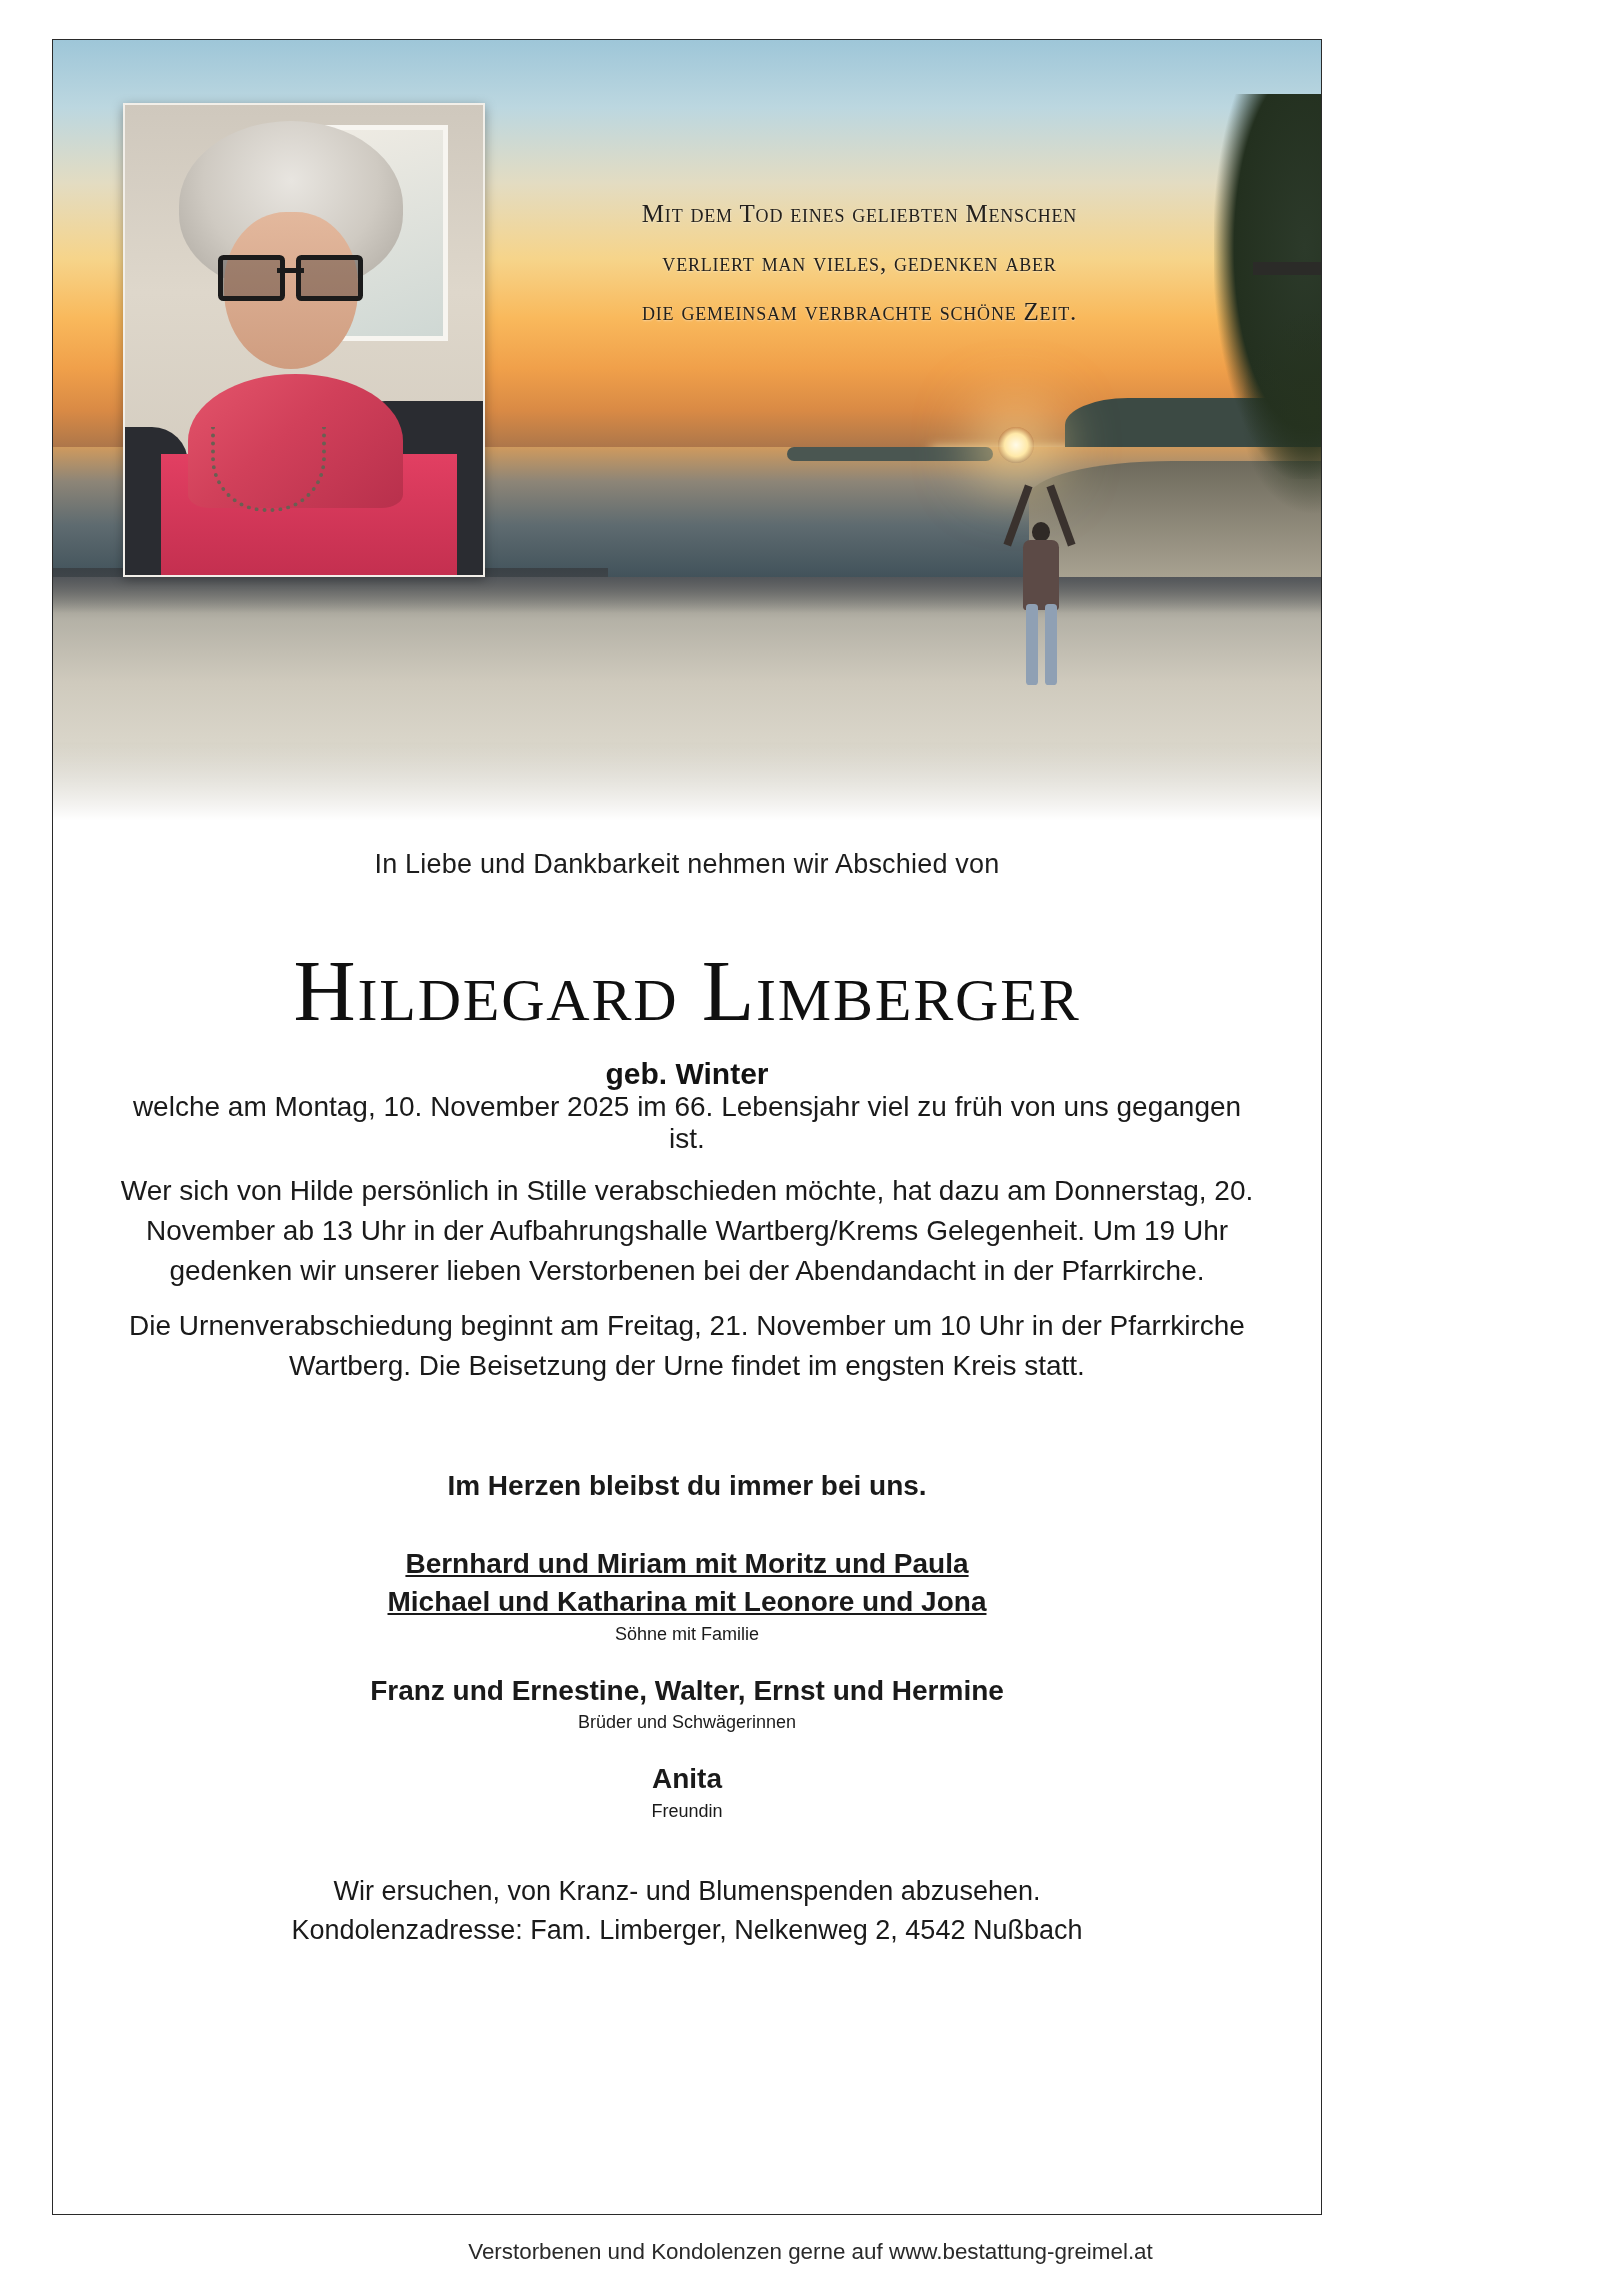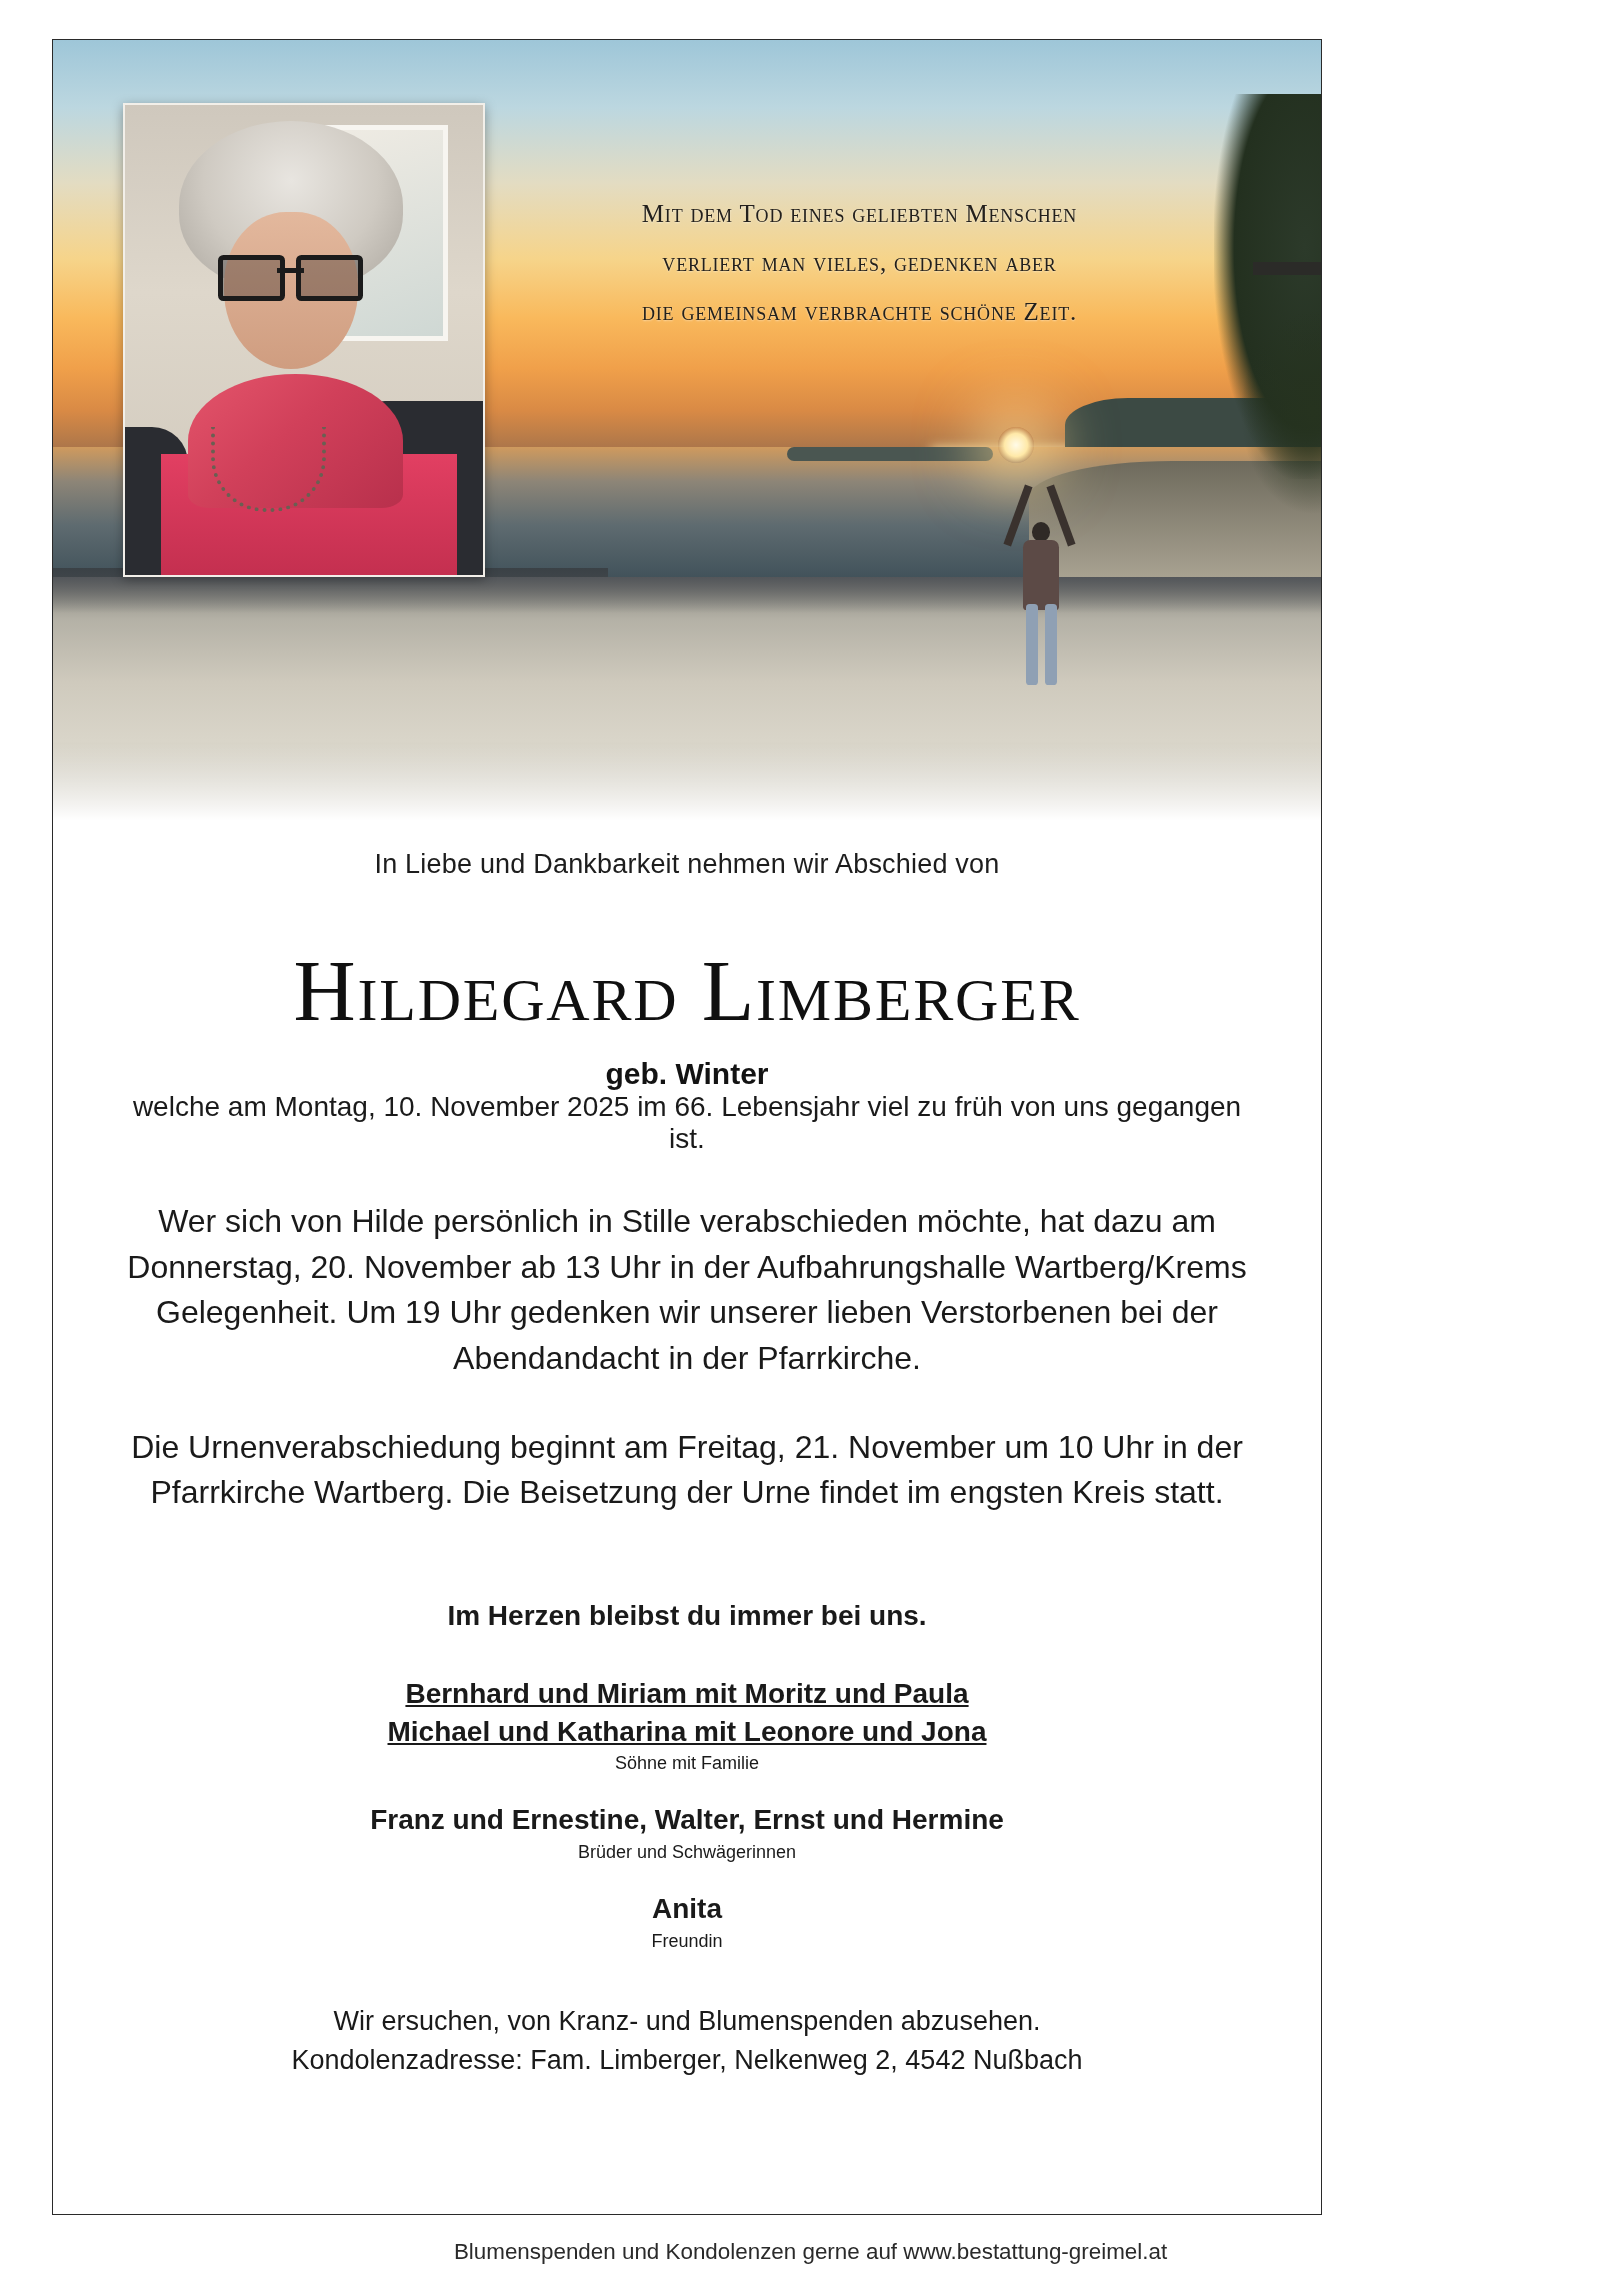--- a/index.html
+++ b/index.html
@@ -339,22 +339,22 @@
   .maiden {
     margin-top: 23px;
     font-size: 30px;
     font-weight: bold;
     color: #131313;
   }
   .line-died {
     font-size: 28px;
   }
   .para {
-    margin-top: 44px;
-    font-size: 32px;
+    margin-top: 16px;
+    font-size: 28px;
     line-height: 1.42;
   }
   .heart {
     margin-top: 84px;
     font-size: 28px;
     font-weight: bold;
   }
   .fam-block {
     margin-top: 43px;
   }
@@ -469,14 +469,14 @@
     </div>
 
     <div class="closing">
       <div>Wir ersuchen, von Kranz- und Blumenspenden abzusehen.</div>
       <div>Kondolenzadresse: Fam. Limberger, Nelkenweg 2, 4542 Nußbach</div>
     </div>
   </div>
 
 </div>
 
-<div class="footer">Blumenspenden und Kondolenzen gerne auf  www.bestattung-greimel.at</div>
+<div class="footer">Verstorbenen und Kondolenzen gerne auf  www.bestattung-greimel.at</div>
 
 
 </body></html>

